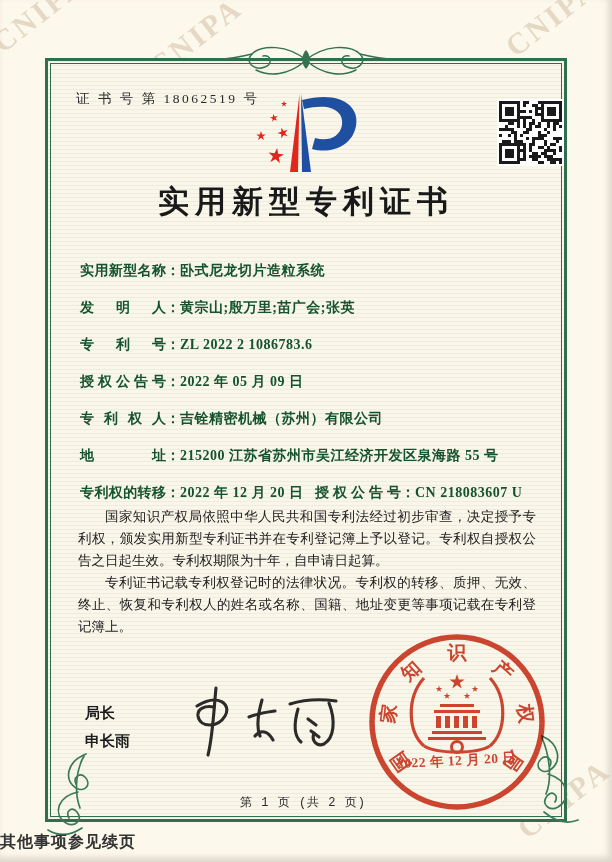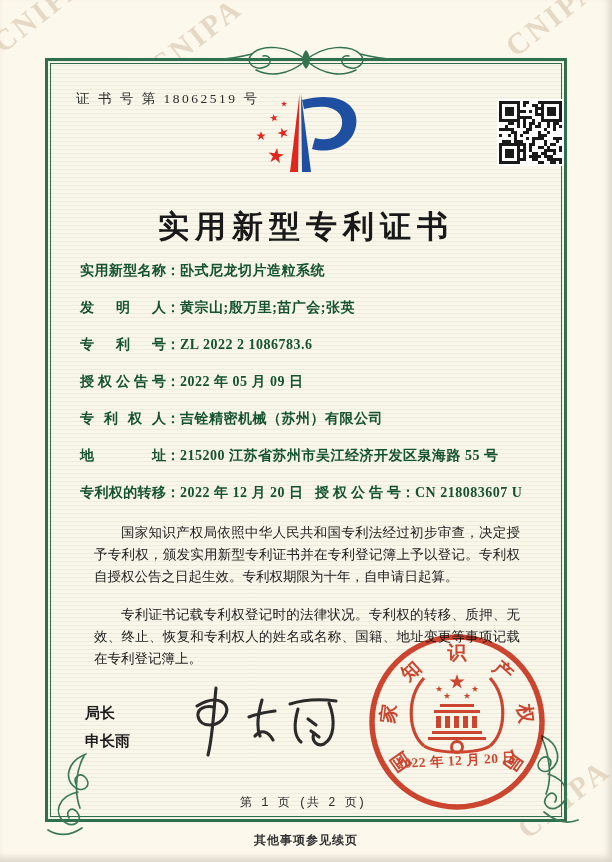--- a/index.html
+++ b/index.html
@@ -25,43 +25,43 @@
       #faf6ea;
   }
   .frame-inner{position:absolute;left:2px;top:2px;right:2px;bottom:2px;border:1px solid #2f6e4e;}
   .deco{position:absolute;pointer-events:none;}
   
   .cert-no{position:absolute;left:76px;top:90px;font-size:13.5px;letter-spacing:2.5px;color:#2b2b2b;}
   .qr{position:absolute;left:497px;top:99px;width:63px;height:63px;background:#fff;padding:2px;}
   .logo{position:absolute;left:248px;top:90px;}
   .title{
     position:absolute;left:0;top:181px;width:612px;text-align:center;
-    font-size:31px;font-weight:700;letter-spacing:6px;color:#191919;margin-top:25px;
+    font-size:31px;font-weight:700;letter-spacing:6px;color:#191919;
   }
   
   .fields{position:absolute;left:80px;top:252px;width:470px;font-size:14px;color:#14532d;font-weight:600;}
   .frow{position:relative;height:37px;line-height:37px;white-space:nowrap;}
   .flabel{display:inline-block;width:86px;text-align:justify;text-align-last:justify;vertical-align:top;}
   .fcolon{display:inline-block;width:14px;}
   .fvalue{letter-spacing:.5px;}
   .pair2{position:absolute;left:235px;top:0;}
   
   .paras{position:absolute;left:78px;top:506px;width:458px;font-size:13.5px;line-height:22px;
     color:#222;text-align:justify;font-weight:500;}
-  .paras p{margin:16px;text-indent:2em;}
+  .paras p{margin:0;text-indent:2em;}
   
   .commish{position:absolute;left:85px;top:699px;font-size:15px;font-weight:700;color:#1d1d1d;line-height:28px;}
   .autograph{position:absolute;left:170px;top:683px;}
   
   .seal{position:absolute;left:362px;top:632px;mix-blend-mode:multiply;opacity:.93;}
   
   .page-info{position:absolute;left:45px;top:794px;width:516px;text-align:center;
     font-size:12px;letter-spacing:1px;color:#2b2b2b;font-family:Liberation Mono, monospace;}
-  .cont-note{position:absolute;left:0;top:832px;width:612px;text-align:center;
-    font-size:12px;letter-spacing:1px;color:#333;font-weight:600;}
+  .cont-note{position:absolute;left:0;top:832px;width:612px;text-align:left;
+    font-size:16px;letter-spacing:1px;color:#333;font-weight:600;}
 </style>
 </head>
 <body>
 
 <div class="page">
 
   <span class="wm" style="left:-15px;top:-4px">CNIPA</span>
   <span class="wm" style="left:142px;top:20px">CNIPA</span>
   <span class="wm" style="left:498px;top:0px">CNIPA</span>
   <span class="wm" style="left:372px;top:256px">CNIPA</span>

